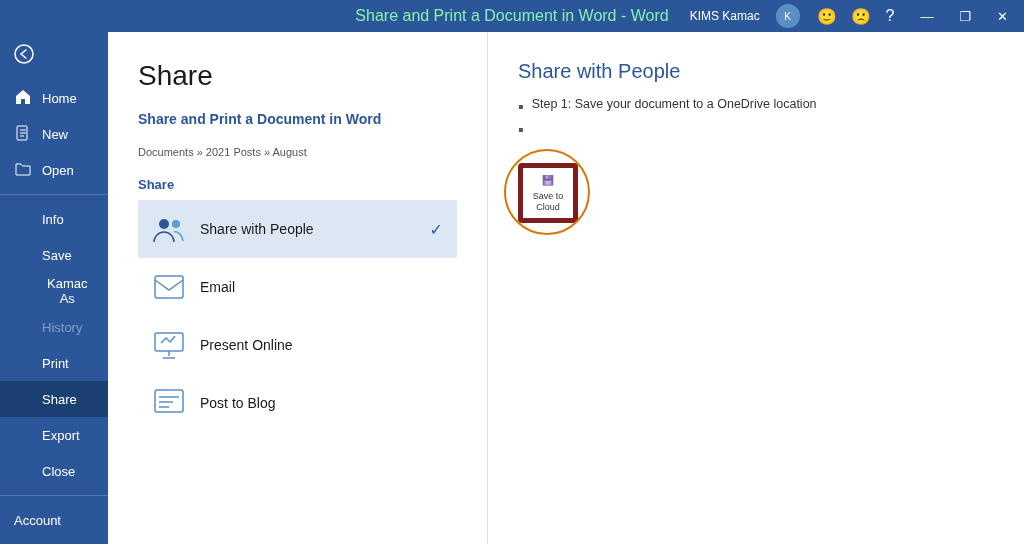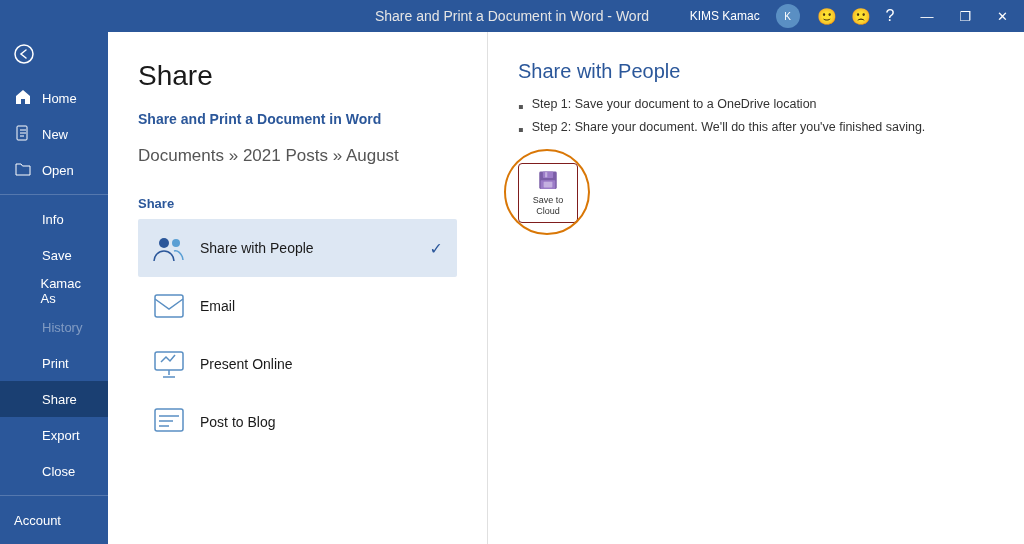--- a/index.html
+++ b/index.html
@@ -17,22 +17,22 @@
     .title-bar {
       background: #2b579a;
       height: 32px;
       display: flex;
       align-items: center;
       justify-content: space-between;
       padding: 0 8px;
       flex-shrink: 0;
     }
     .title-bar-center {
-      color: #e5e5e5;
-      font-size: 14px;
+      color: #86efac;
+      font-size: 16px;
       position: absolute;
       left: 50%;
       transform: translateX(-50%);
     }
     .title-bar-right {
       display: flex;
       align-items: center;
       gap: 10px;
       margin-left: auto;
     }
@@ -82,20 +82,21 @@
     }
     .sidebar-back {
       padding: 12px 14px;
       cursor: pointer;
     }
     .sidebar-back svg { color: white; }
     .sidebar-nav {
       flex: 1;
       display: flex;
       flex-direction: column;
+      text-align: center;
     }
     .sidebar-item {
       display: flex;
       align-items: center;
       gap: 10px;
       padding: 8px 14px;
       color: white;
       font-size: 13px;
       cursor: pointer;
       height: 36px;
@@ -138,23 +139,23 @@
       border-right: 1px solid #e0e0e0;
       flex-shrink: 0;
     }
     .page-title {
       font-size: 28px;
       font-weight: 300;
       color: #1a1a1a;
       margin-bottom: 18px;
     }
     .breadcrumb {
-      font-size: 17px;
+      font-size: 11px;
       color: #555;
-      margin-bottom: 30px;
+      margin-bottom: 19px;
     }
     .section-label {
       font-size: 13px;
       font-weight: 600;
       color: #2b579a;
       margin-bottom: 8px;
     }
 
     
     .share-list {
@@ -232,21 +233,21 @@
       pointer-events: none;
     }
     .save-cloud-btn {
       display: flex;
       flex-direction: column;
       align-items: center;
       justify-content: center;
       width: 60px;
       height: 60px;
       background: white;
-      border: 1px solid #7f1d1d;
+      border: 5px solid #7f1d1d;
       border-radius: 4px;
       cursor: pointer;
       gap: 4px;
       padding: 6px;
     }
     .save-icon-svg {
       width: 28px;
       height: 28px;
     }
     .save-cloud-label {
@@ -424,21 +425,20 @@
     <div class="right-panel">
       <h2 class="panel-title">Share with People</h2>
 
       <ul class="step-list">
         <li class="step-item">
           <span class="step-bullet">▪</span>
           <span>Step 1: Save your document to a OneDrive location</span>
         </li>
         <li class="step-item">
           <span class="step-bullet">▪</span>
-          <span>Step 2: Share your document. We'll do this after you've finished saving.</span>
         </li>
       </ul>
 
       
       <div class="save-cloud-wrapper">
         <div class="save-cloud-circle"></div>
         <button class="save-cloud-btn">
 
           <svg class="save-icon-svg" viewBox="0 0 28 28" fill="none">
             <rect x="2" y="2" width="24" height="24" rx="2" fill="#7b5ea7"></rect>

